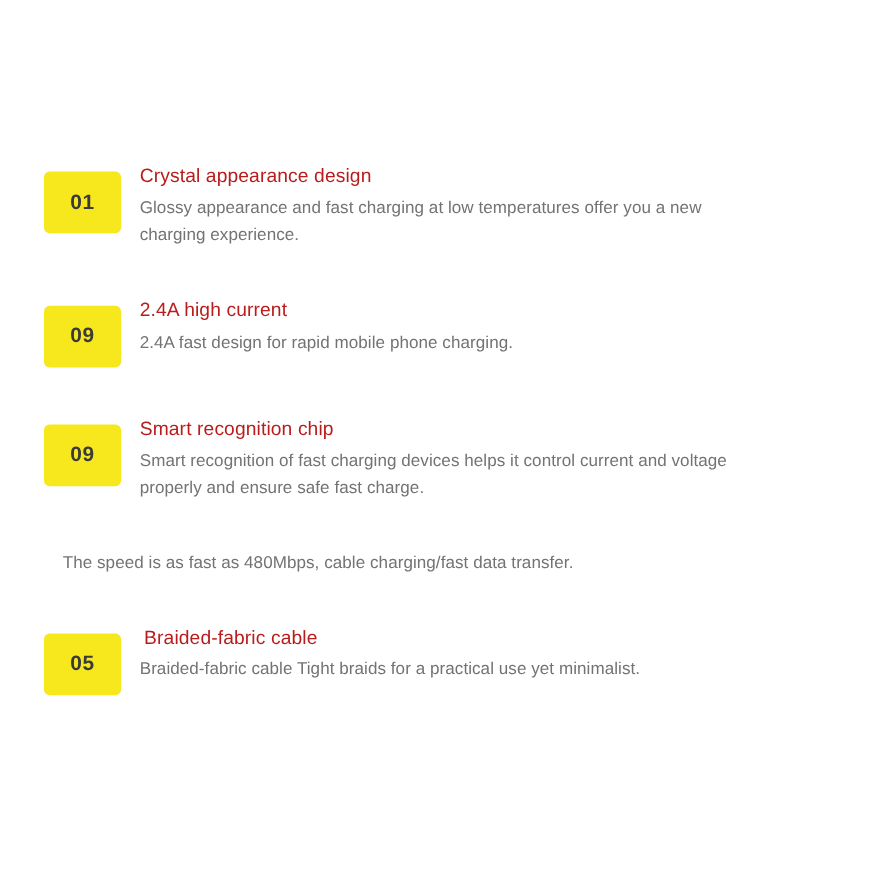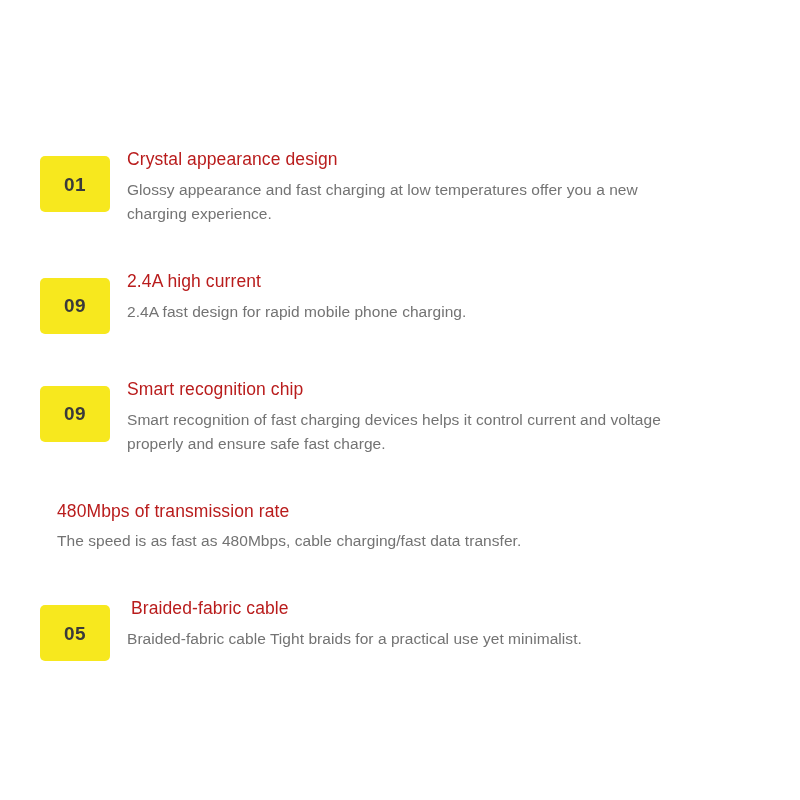--- a/index.html
+++ b/index.html
@@ -107,21 +107,20 @@
         <span class="badge-text">09</span>
       </div>
       <div class="feature-text">
         <p class="feature-title">Smart recognition chip</p>
         <p class="feature-desc">Smart recognition of fast charging devices helps it control current and voltage properly and ensure safe fast charge.</p>
       </div>
     </div>
 
     <div class="feature-row row-3">
       <div class="feature-text">
-        <p class="feature-title">480Mbps of transmission rate</p>
         <p class="feature-desc">The speed is as fast as 480Mbps, cable charging/fast data transfer.</p>
       </div>
     </div>
 
     <div class="feature-row row-4">
       <div class="badge">
         <span class="badge-text">05</span>
       </div>
       <div class="feature-text">
         <p class="feature-title">Braided-fabric cable</p>

